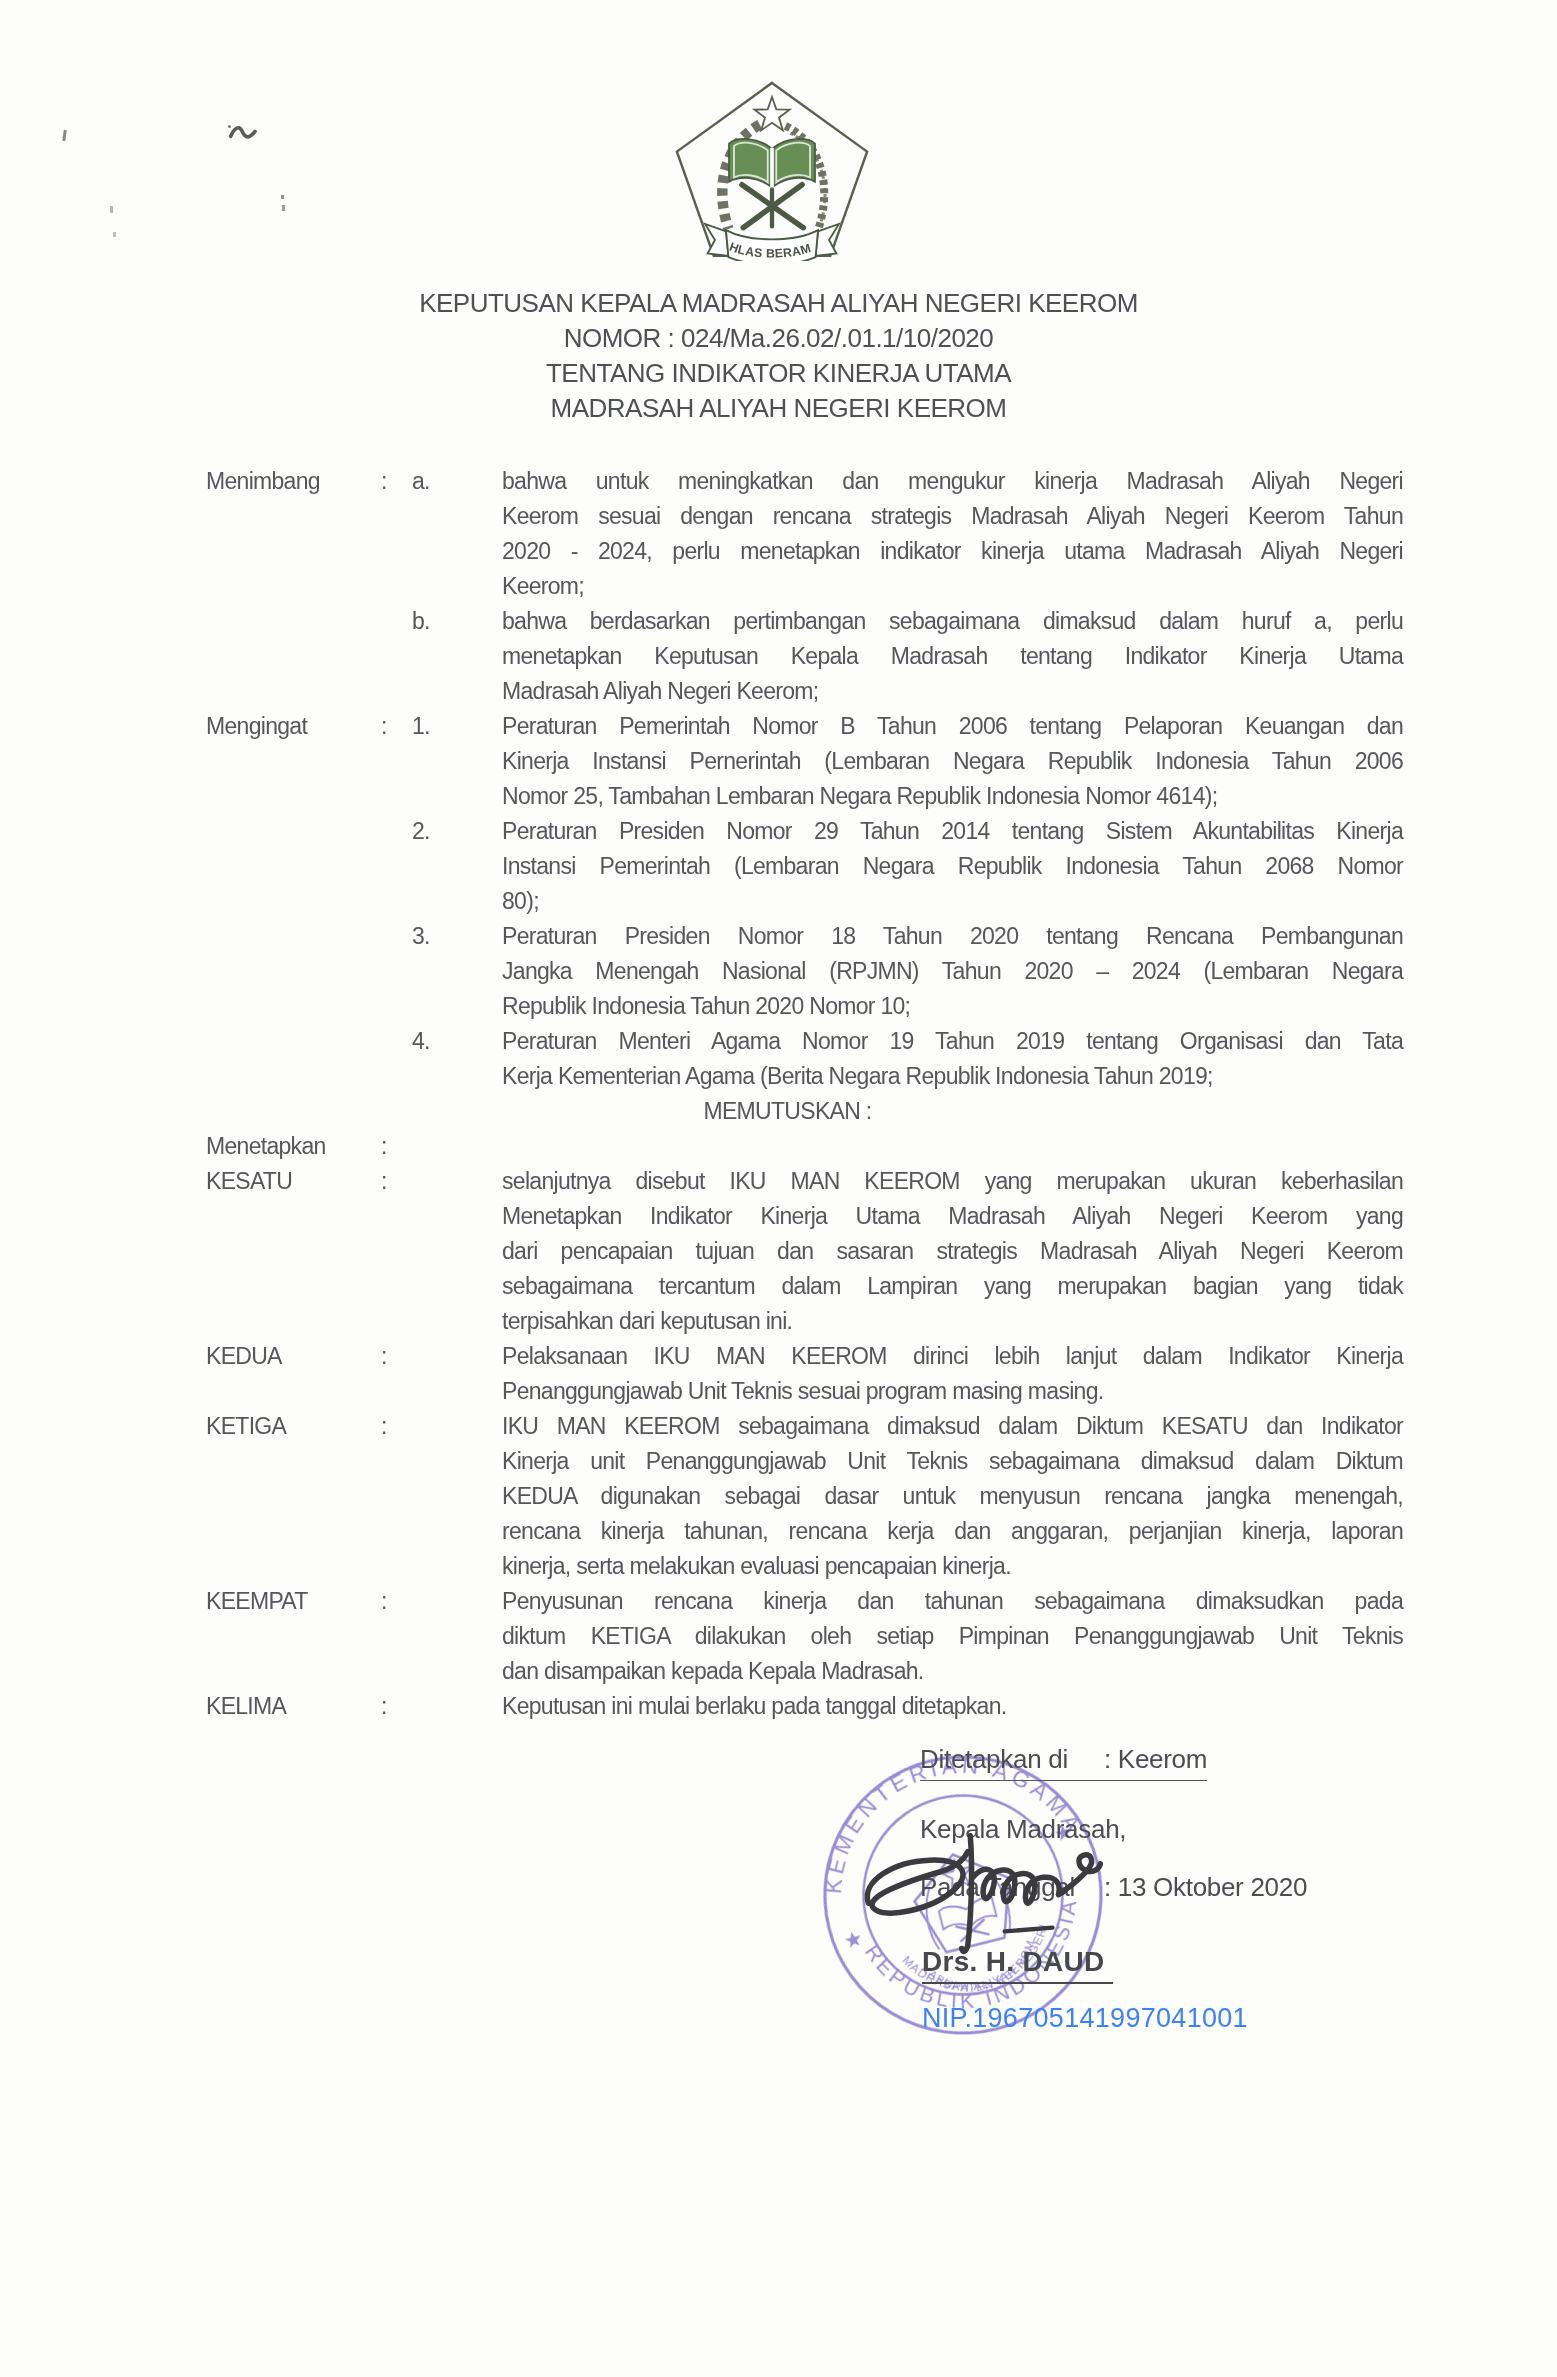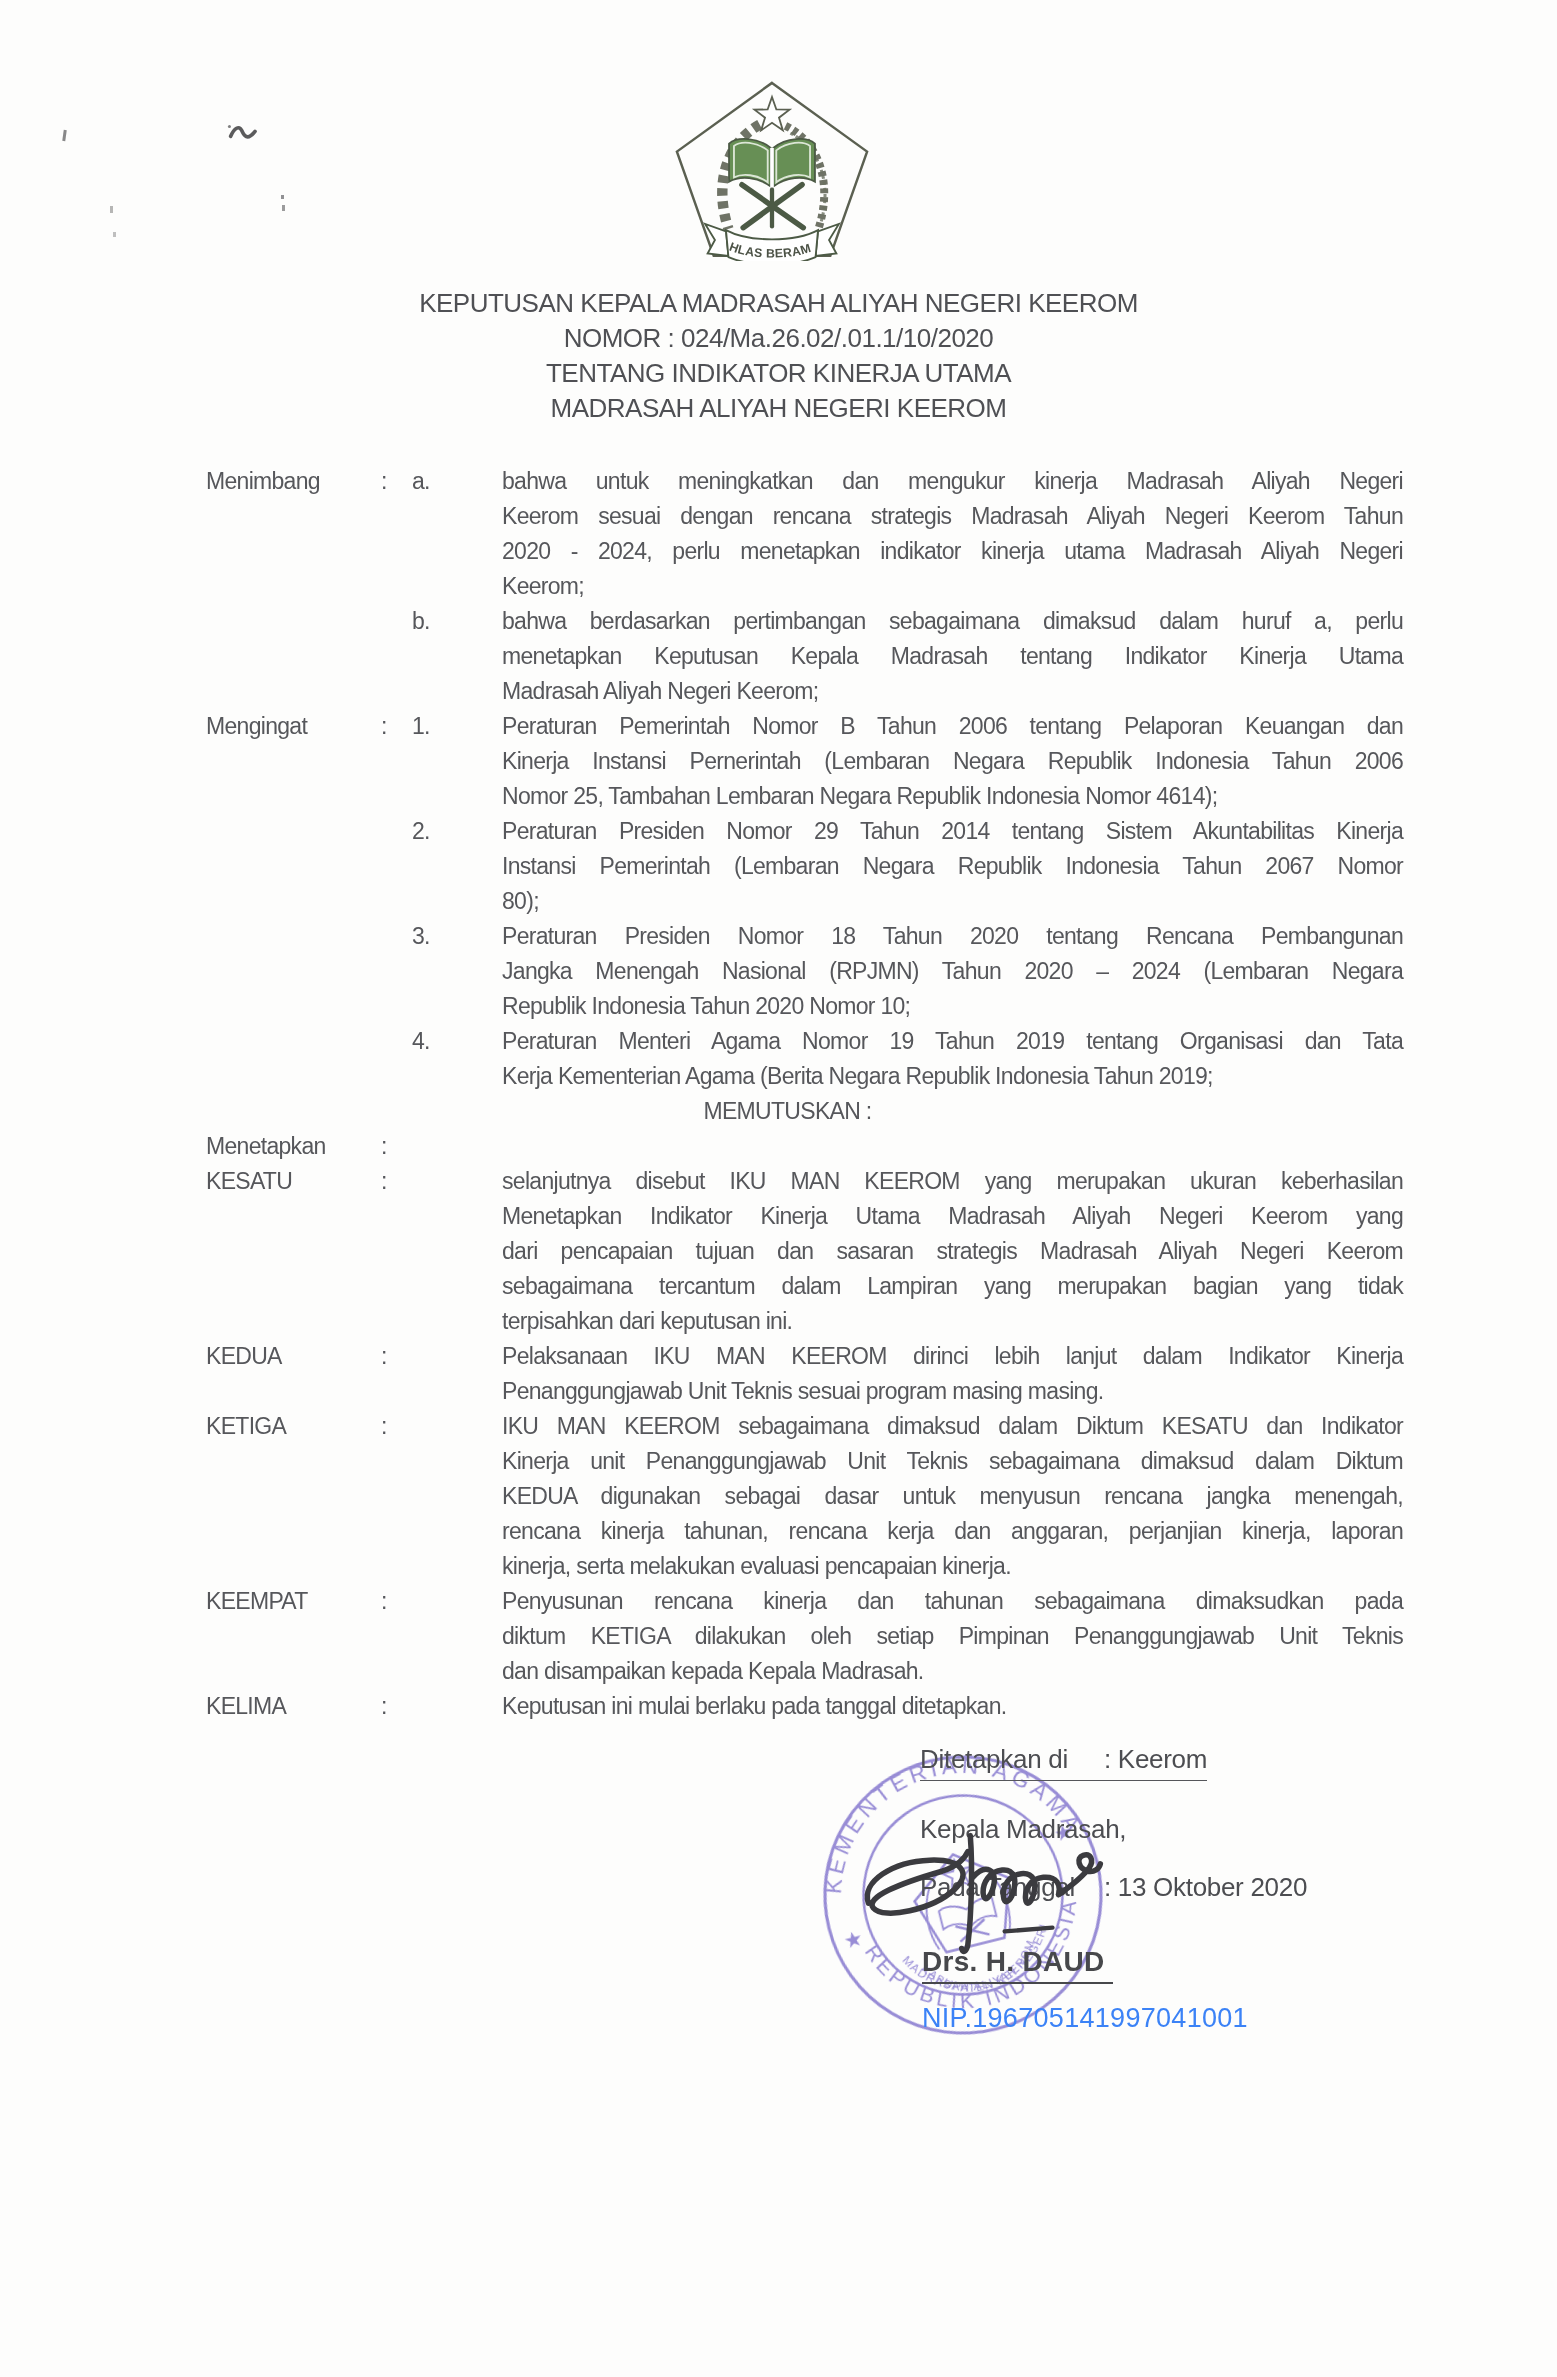--- a/index.html
+++ b/index.html
@@ -136,21 +136,21 @@
           <div class="jline">Kinerja Instansi Pernerintah (Lembaran Negara Republik Indonesia Tahun 2006</div>
           <div class="jline jlast">Nomor 25, Tambahan Lembaran Negara Republik Indonesia Nomor 4614);</div>
         </div>
       </div>
       <div class="frow">
         <div class="rlabel"></div>
         <div class="rsep"></div>
         <div class="rmarker">2.</div>
         <div class="rbody">
           <div class="jline">Peraturan Presiden Nomor 29 Tahun 2014 tentang Sistem Akuntabilitas Kinerja</div>
-          <div class="jline">Instansi Pemerintah (Lembaran Negara Republik Indonesia Tahun 2067 Nomor</div>
+          <div class="jline">Instansi Pemerintah (Lembaran Negara Republik Indonesia Tahun 2068 Nomor</div>
           <div class="jline jlast">80);</div>
         </div>
       </div>
       <div class="frow">
         <div class="rlabel"></div>
         <div class="rsep"></div>
         <div class="rmarker">3.</div>
         <div class="rbody">
           <div class="jline">Peraturan Presiden Nomor 18 Tahun 2020 tentang Rencana Pembangunan</div>
           <div class="jline">Jangka Menengah Nasional (RPJMN) Tahun 2020 – 2024 (Lembaran Negara</div>

